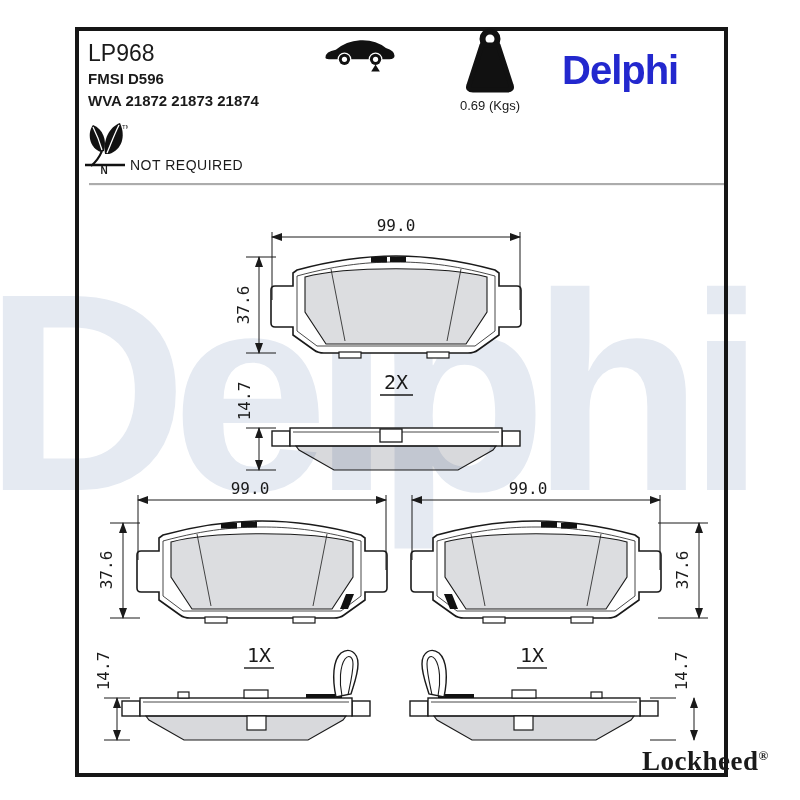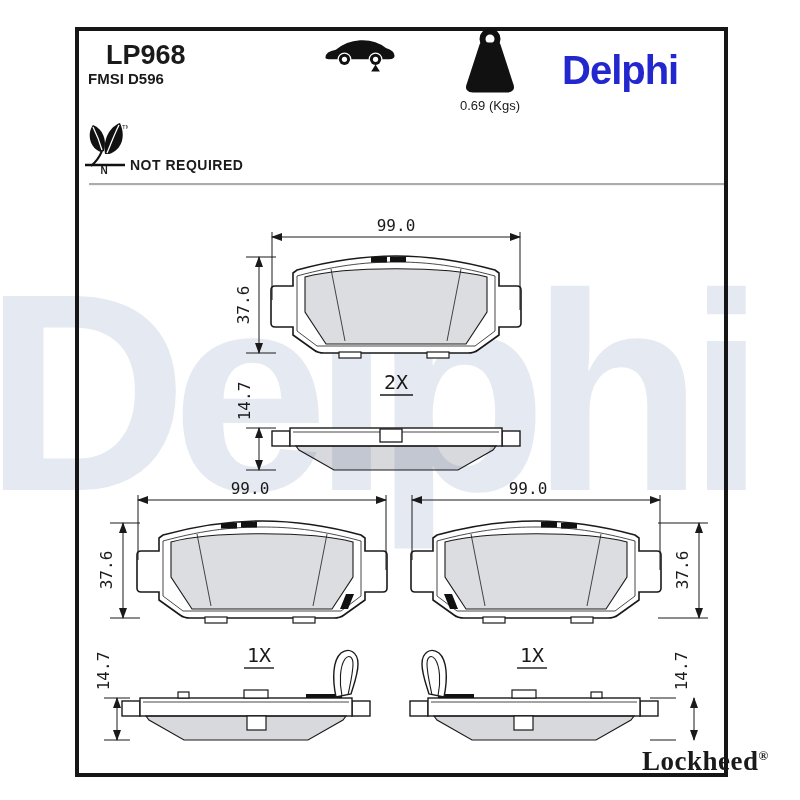--- a/index.html
+++ b/index.html
@@ -6,29 +6,29 @@
   .page{position:relative;width:800px;height:800px;background:#fff;overflow:hidden;
         font-family:"Liberation Sans",sans-serif;color:#1a1a1a;}
   
   .watermark{position:absolute;left:-16px;top:238px;z-index:0;
              font-size:282px;font-weight:bold;letter-spacing:-16px;line-height:1.1;
              color:#E5EAF2;white-space:nowrap;user-select:none;}
   
   .frame{position:absolute;left:75px;top:27px;width:653px;height:750px;
          border:4px solid #161616;box-sizing:border-box;z-index:2;pointer-events:none;}
   .hdr{position:absolute;z-index:3;}
-  .part-number{left:88px;top:40px;font-size:27px;font-weight:bold;margin-left:18px;}
+  .part-number{left:88px;top:40px;font-size:23px;font-weight:normal;}
   .code-line1{left:88px;top:70px;font-size:15px;font-weight:bold;text-align:center;}
   .code-line2{left:88px;top:92px;font-size:15px;font-weight:bold;}
   .car-icon{left:322px;top:34px;}
   .weight-icon{left:462px;top:28px;}
   .weight-label{left:440px;top:98px;width:100px;text-align:center;font-size:13px;font-weight:normal;}
   .delphi-logo{left:562px;top:48px;font-size:40px;font-weight:bold;letter-spacing:-1px;color:#2328CE;}
   .leaf-icon{left:84px;top:121px;}
-  .eco-label{left:130px;top:157px;font-size:14px;font-weight:bold;letter-spacing:.5px;}
+  .eco-label{left:130px;top:157px;font-size:14px;font-weight:normal;letter-spacing:.5px;}
   .divider{position:absolute;left:89px;top:183px;width:635px;height:0;z-index:3;
            border-top:2px solid #ACACAC;border-bottom:1px solid #f2f2f2;}
   .drawing-svg{position:absolute;left:0;top:0;z-index:1;}
   .lockheed{left:597px;top:746px;font-family:"Liberation Serif",serif;font-weight:bold;
             font-size:27px;letter-spacing:.5px;z-index:3;}
   .lockheed sup{font-size:13px;}
   svg text.dim{font-family:"DejaVu Sans Mono",monospace;font-size:16px;fill:#1a1a1a;}
   svg text.qty{font-family:"DejaVu Sans Mono",monospace;font-size:20px;fill:#1a1a1a;}
   svg text.mark{font-family:"Liberation Sans",sans-serif;fill:#1a1a1a;}
 </style>
@@ -151,20 +151,21 @@
       <line x1="650" y1="740" x2="676" y2="740" stroke="#1a1a1a" stroke-width="1"></line>
       <line x1="694" y1="698" x2="694" y2="740" stroke="#1a1a1a" stroke-width="1" marker-start="url(#ah)" marker-end="url(#ah)"></line>
       <text class="dim" transform="rotate(-90 687 671)" x="687" y="671" text-anchor="middle">14.7</text>
     </g>
   </svg>
 
   <div class="frame"></div>
 
   <div class="hdr part-number" style="position:absolute;">LP968</div>
   <div class="hdr code-line1" style="position:absolute;">FMSI D596</div>
+  <div class="hdr code-line2" style="position:absolute;">WVA 21872 21873 21874</div>
 
   <div class="hdr car-icon" style="position:absolute;">
     <svg width="76" height="42" viewBox="0 0 88 44">
       <path d="M4,25 Q4,18 16,16 Q28,6 44,5 Q62,4 74,14 Q84,17 84,23 Q84,27 78,27 L70,27 A8,8 0 0,0 54,27 L34,27 A8,8 0 0,0 18,27 L8,27 Q4,27 4,25 Z" fill="#111111"></path>
       <circle cx="26" cy="27" r="6.5" fill="#111111"></circle>
         <circle cx="26" cy="27" r="3" fill="#ffffff"></circle>
       <circle cx="62" cy="27" r="6.5" fill="#111111"></circle>
         <circle cx="62" cy="27" r="3" fill="#ffffff"></circle>
       <path d="M62,33 L57,41 L67,41 Z" fill="#111111"></path>
     </svg>

